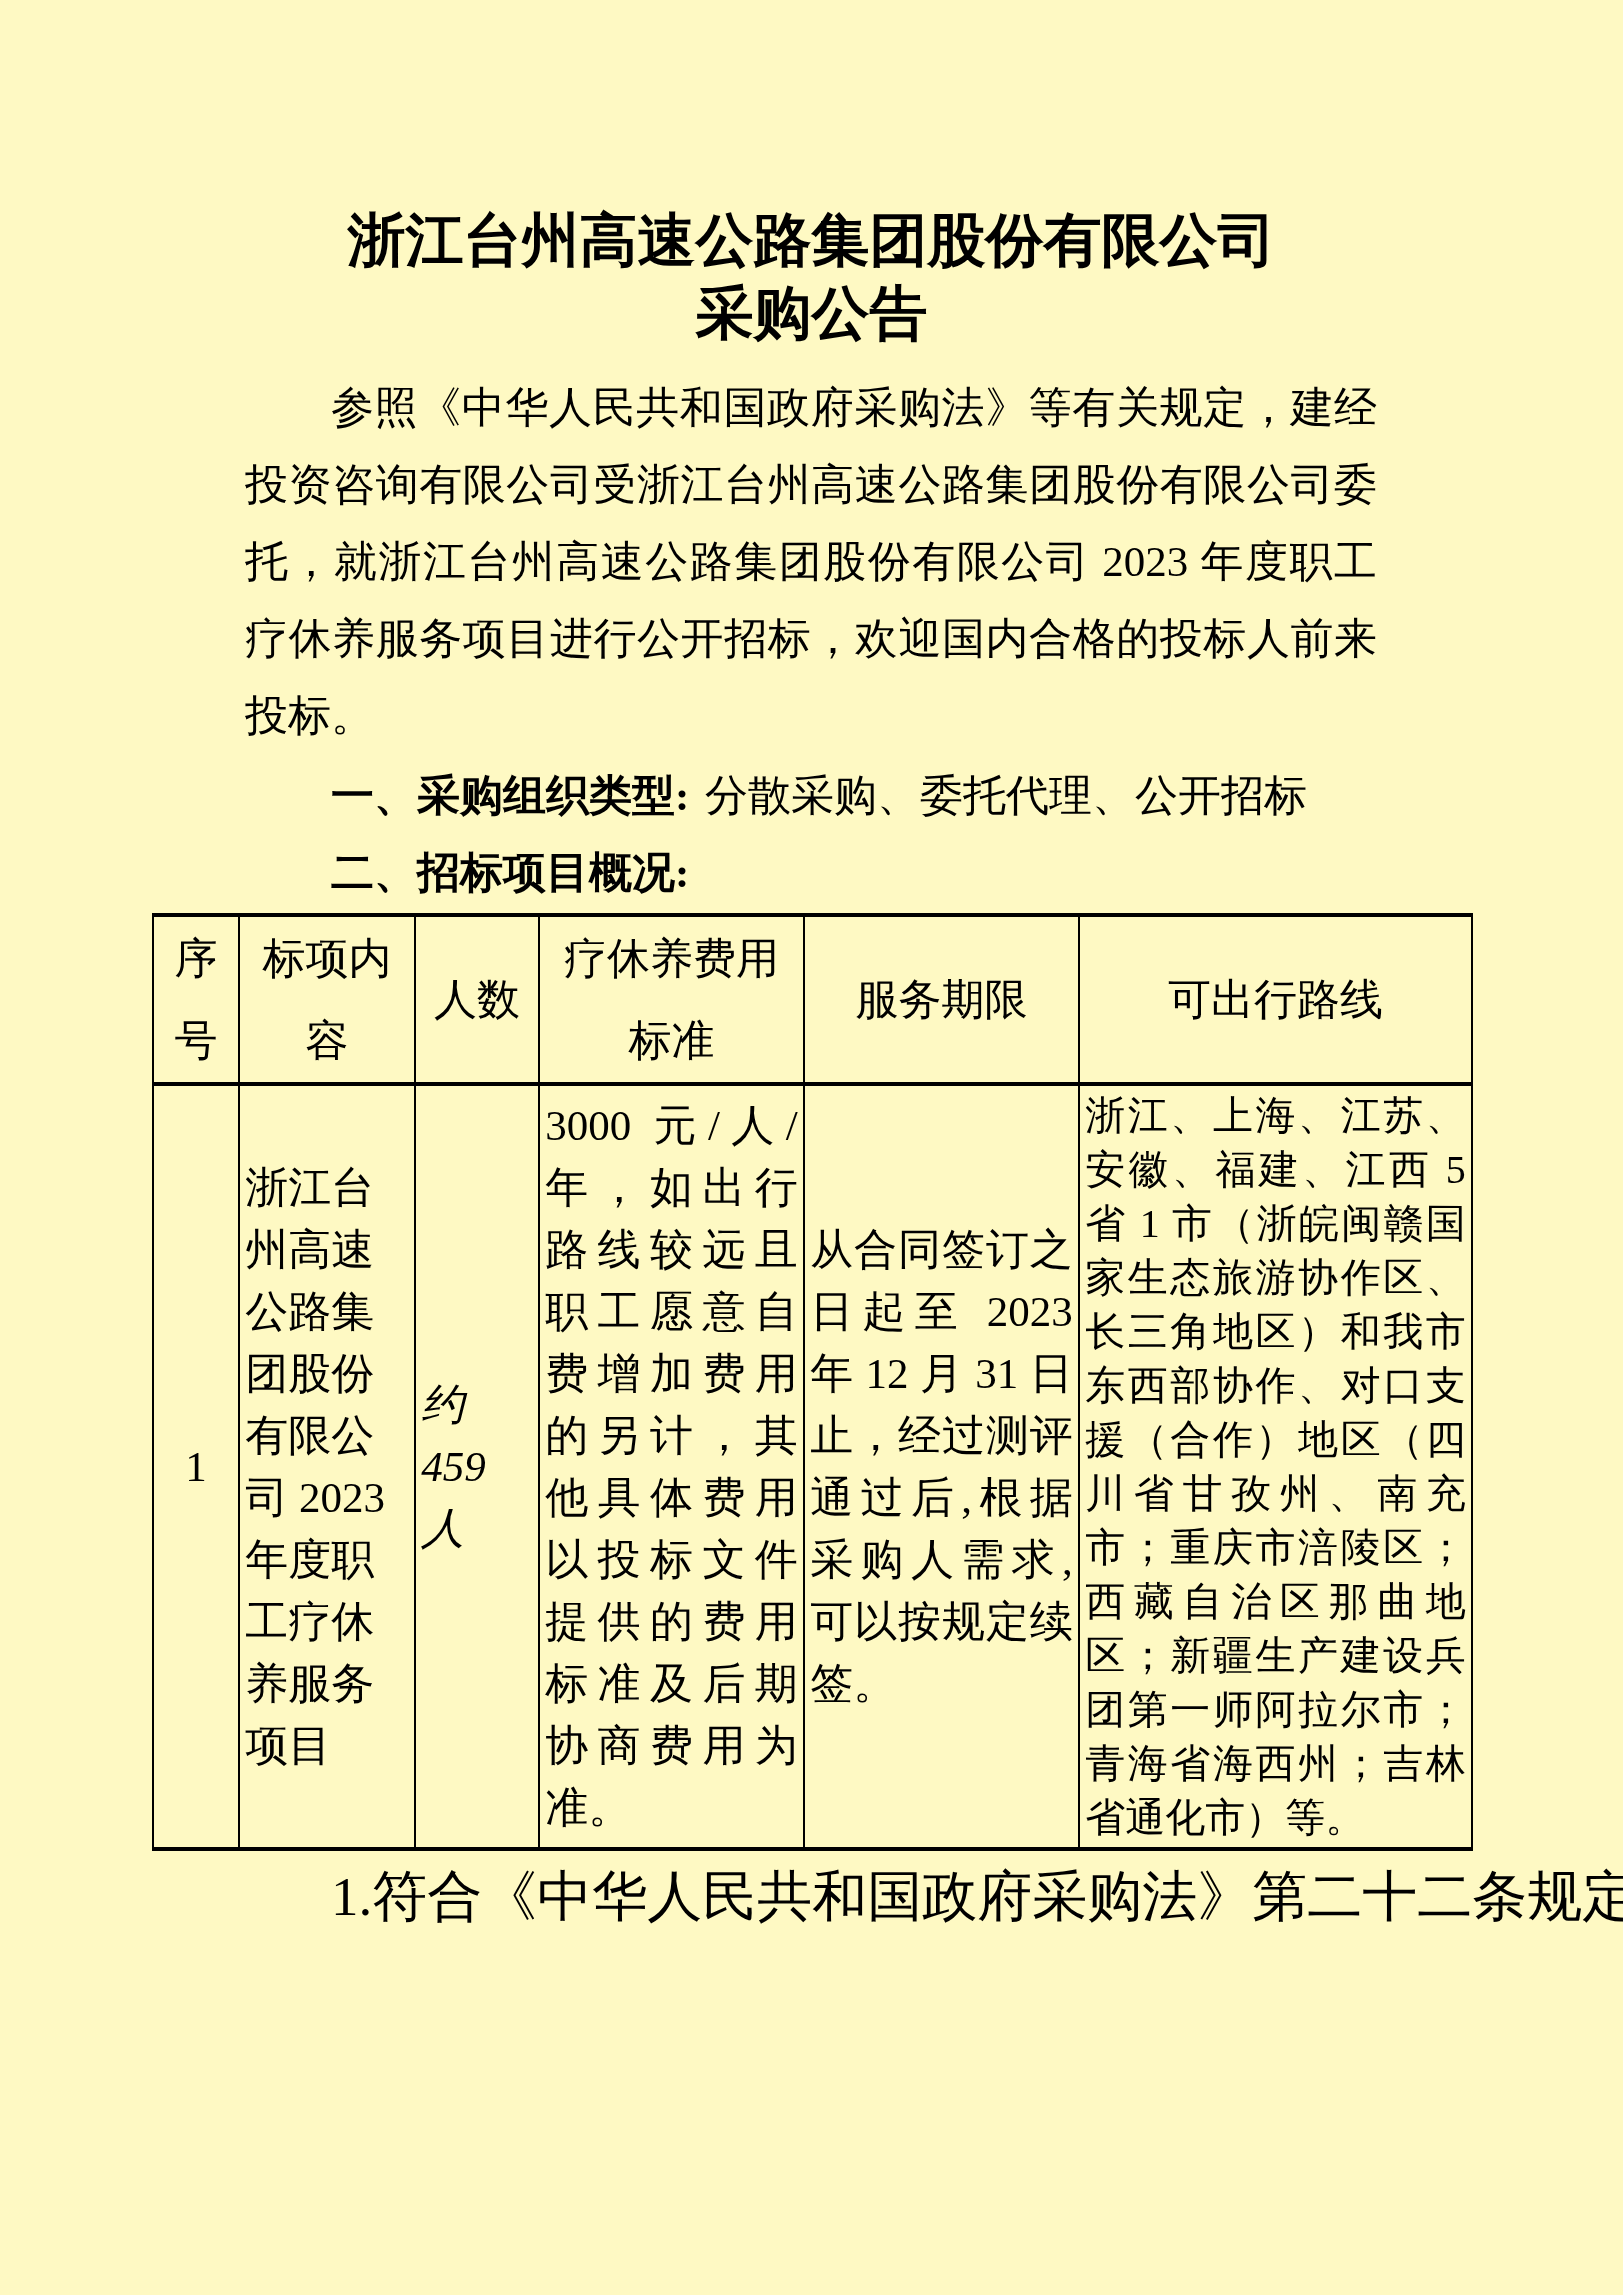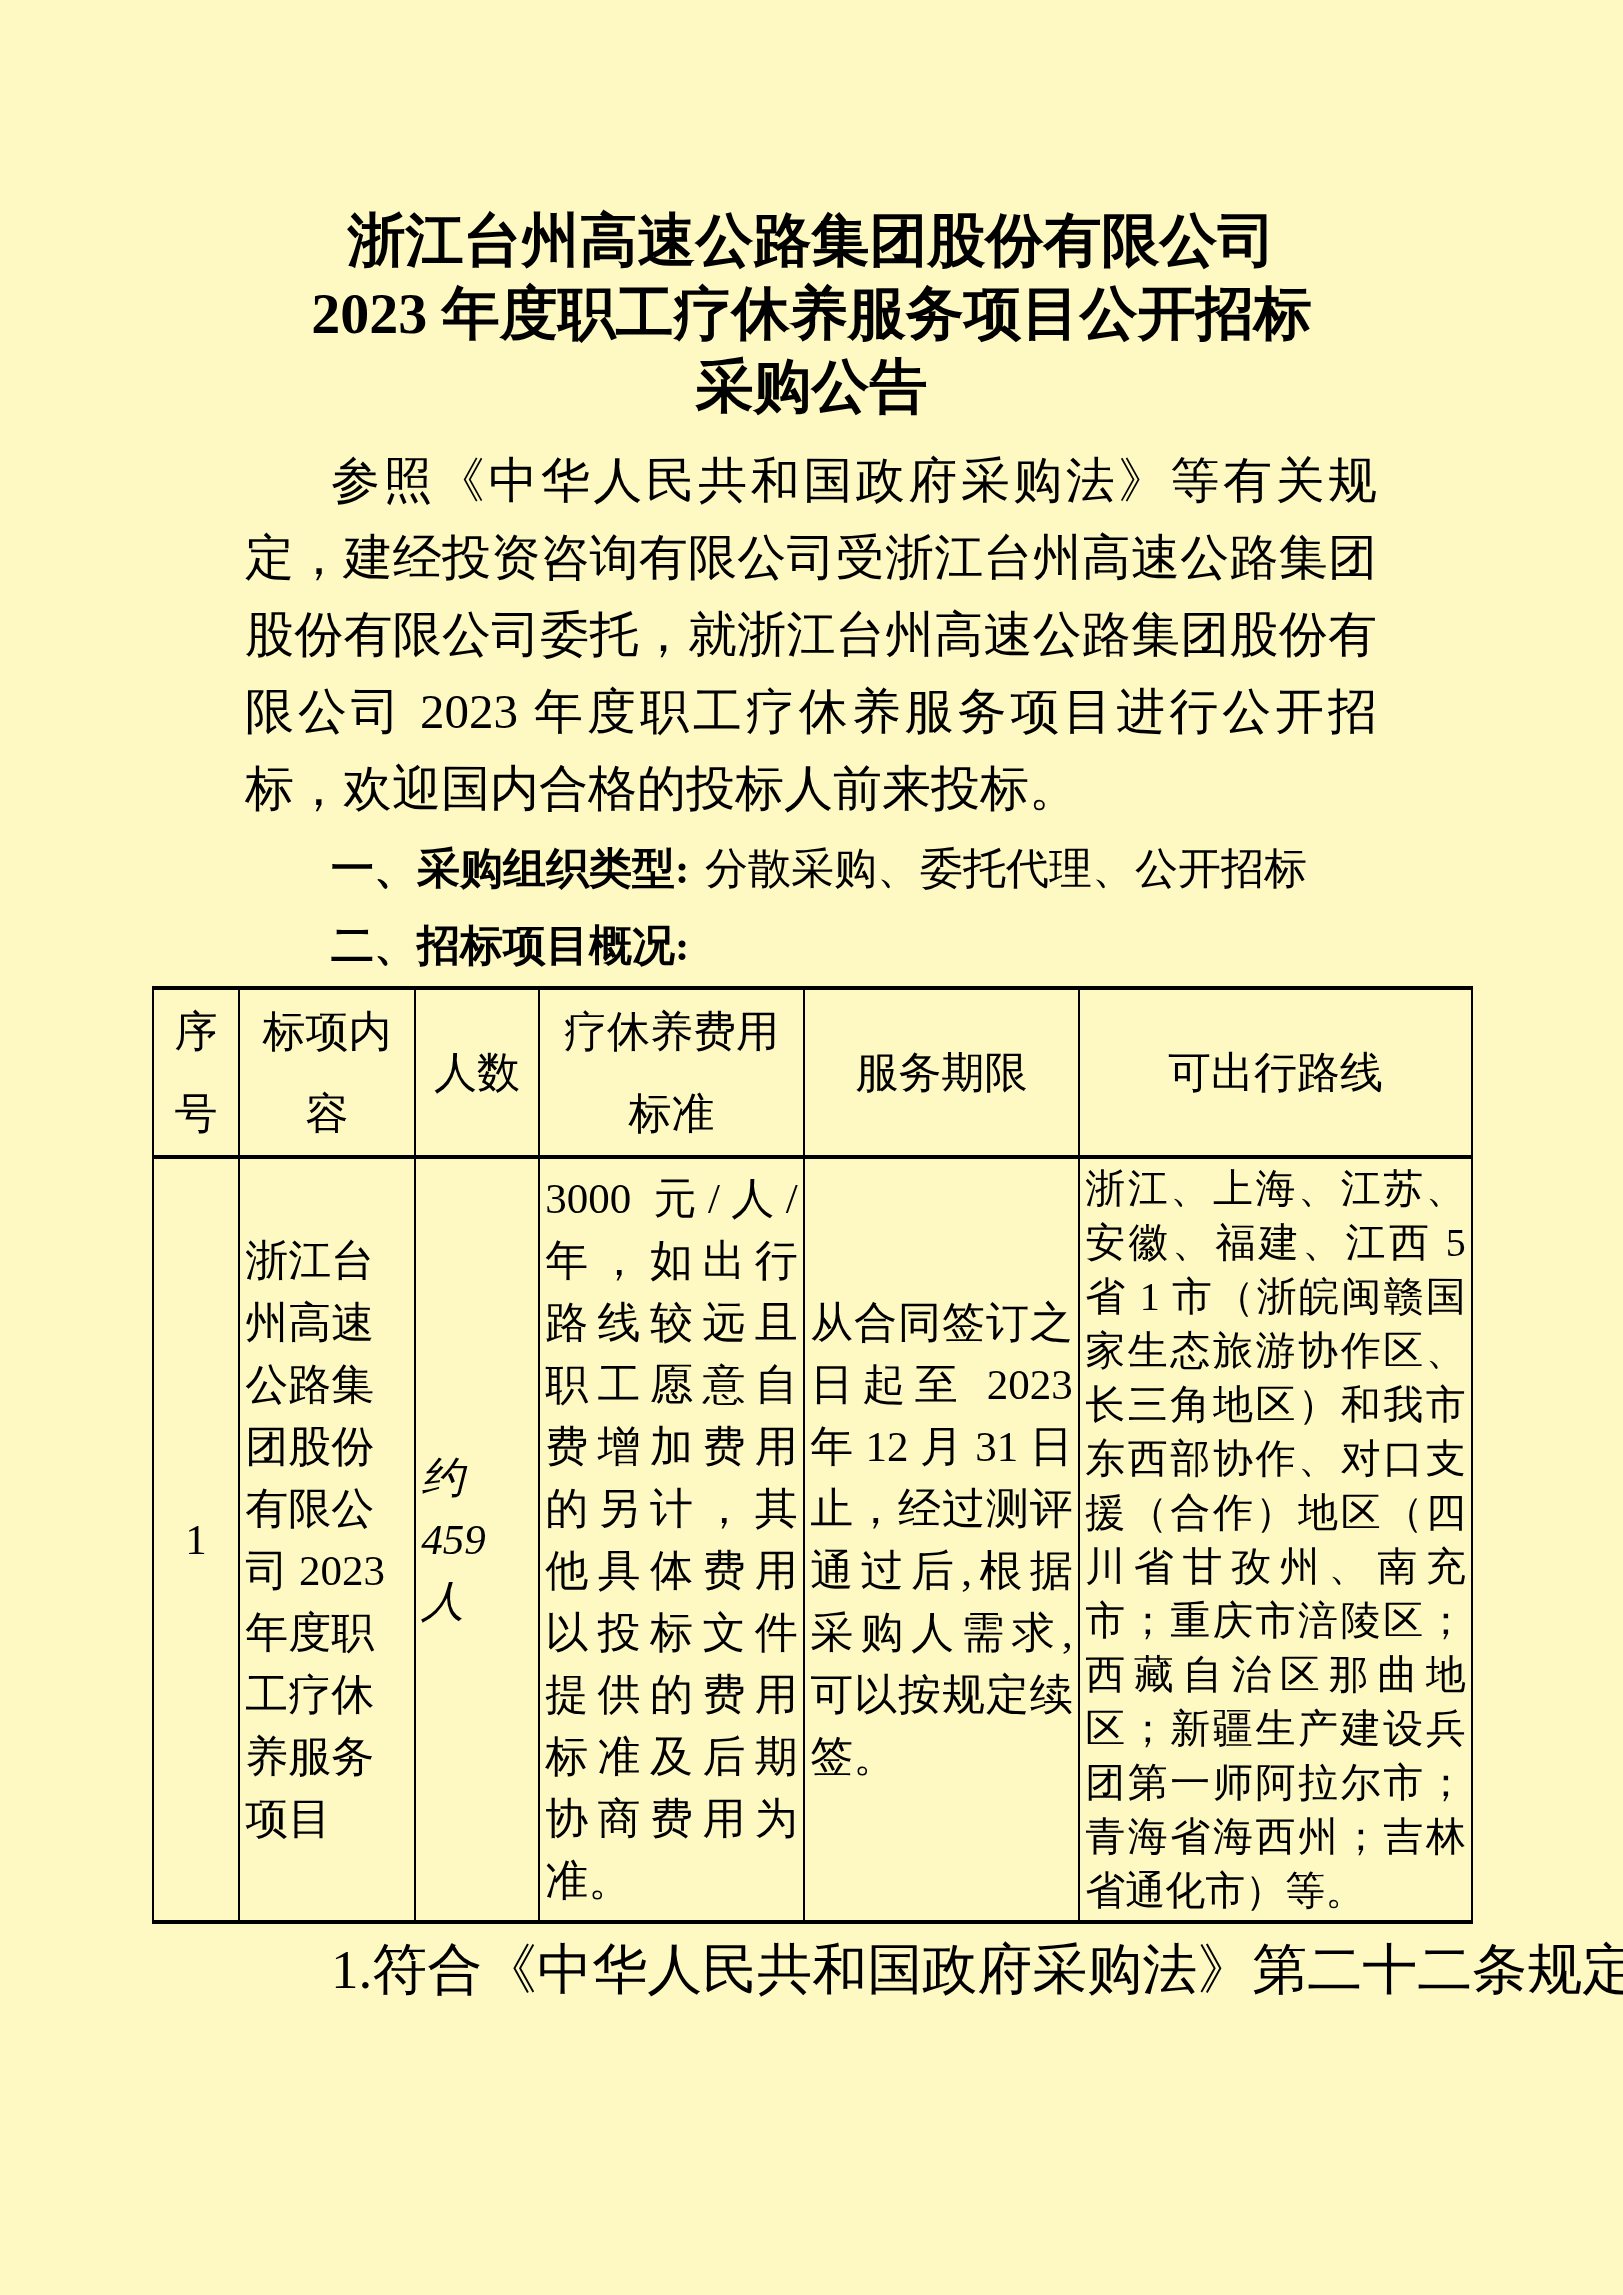--- a/index.html
+++ b/index.html
@@ -21,21 +21,21 @@
     padding-top: 204px;
     text-align: center;
     font-weight: 700;
     font-size: 58px;
     line-height: 73px;
   }
   
   .intro {
     width: 1132px;
     margin: 19px 0 0 245px;
-    font-size: 49px;
+    font-size: 43px;
     line-height: 77px;
     text-align: justify;
     text-justify: inter-character;
     text-indent: 86px;
     line-break: strict;
   }
   
   .heading {
     margin-left: 245px;
     text-indent: 86px;
@@ -118,21 +118,20 @@
     padding: 0 13px;
   }
 </style>
 </head>
 <body>
 
 <div class="page">
 
   <div class="title-block">
     <div>浙江台州高速公路集团股份有限公司</div>
-    <div>2023 年度职工疗休养服务项目公开招标</div>
     <div>采购公告</div>
   </div>
 
   <p class="intro">参照《中华人民共和国政府采购法》等有关规定，建经投资咨询有限公司受浙江台州高速公路集团股份有限公司委托，就浙江台州高速公路集团股份有限公司 2023 年度职工疗休养服务项目进行公开招标，欢迎国内合格的投标人前来投标。</p>
 
   <div class="heading heading-1">
     <span class="hlabel">一、采购组织类型:</span><span class="hvalue">分散采购、委托代理、公开招标</span>
   </div>
 
   <div class="heading heading-2">

